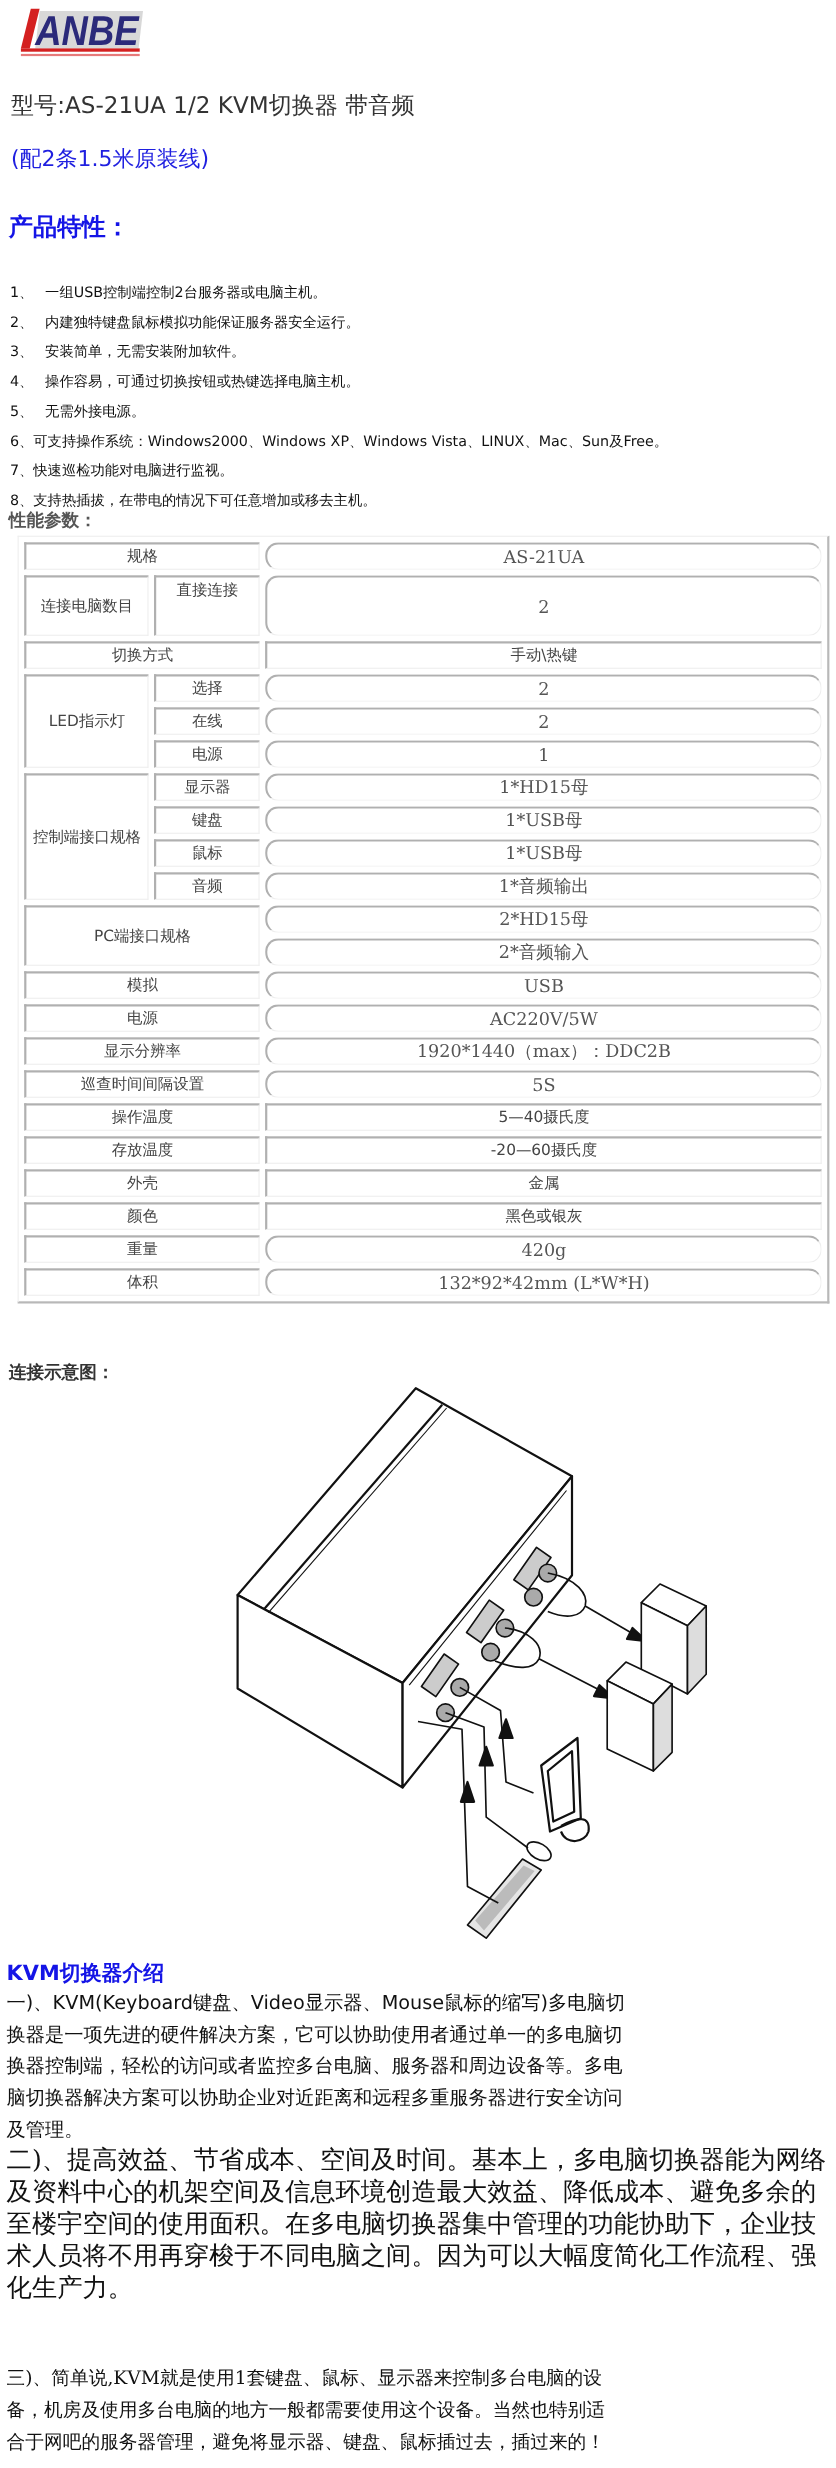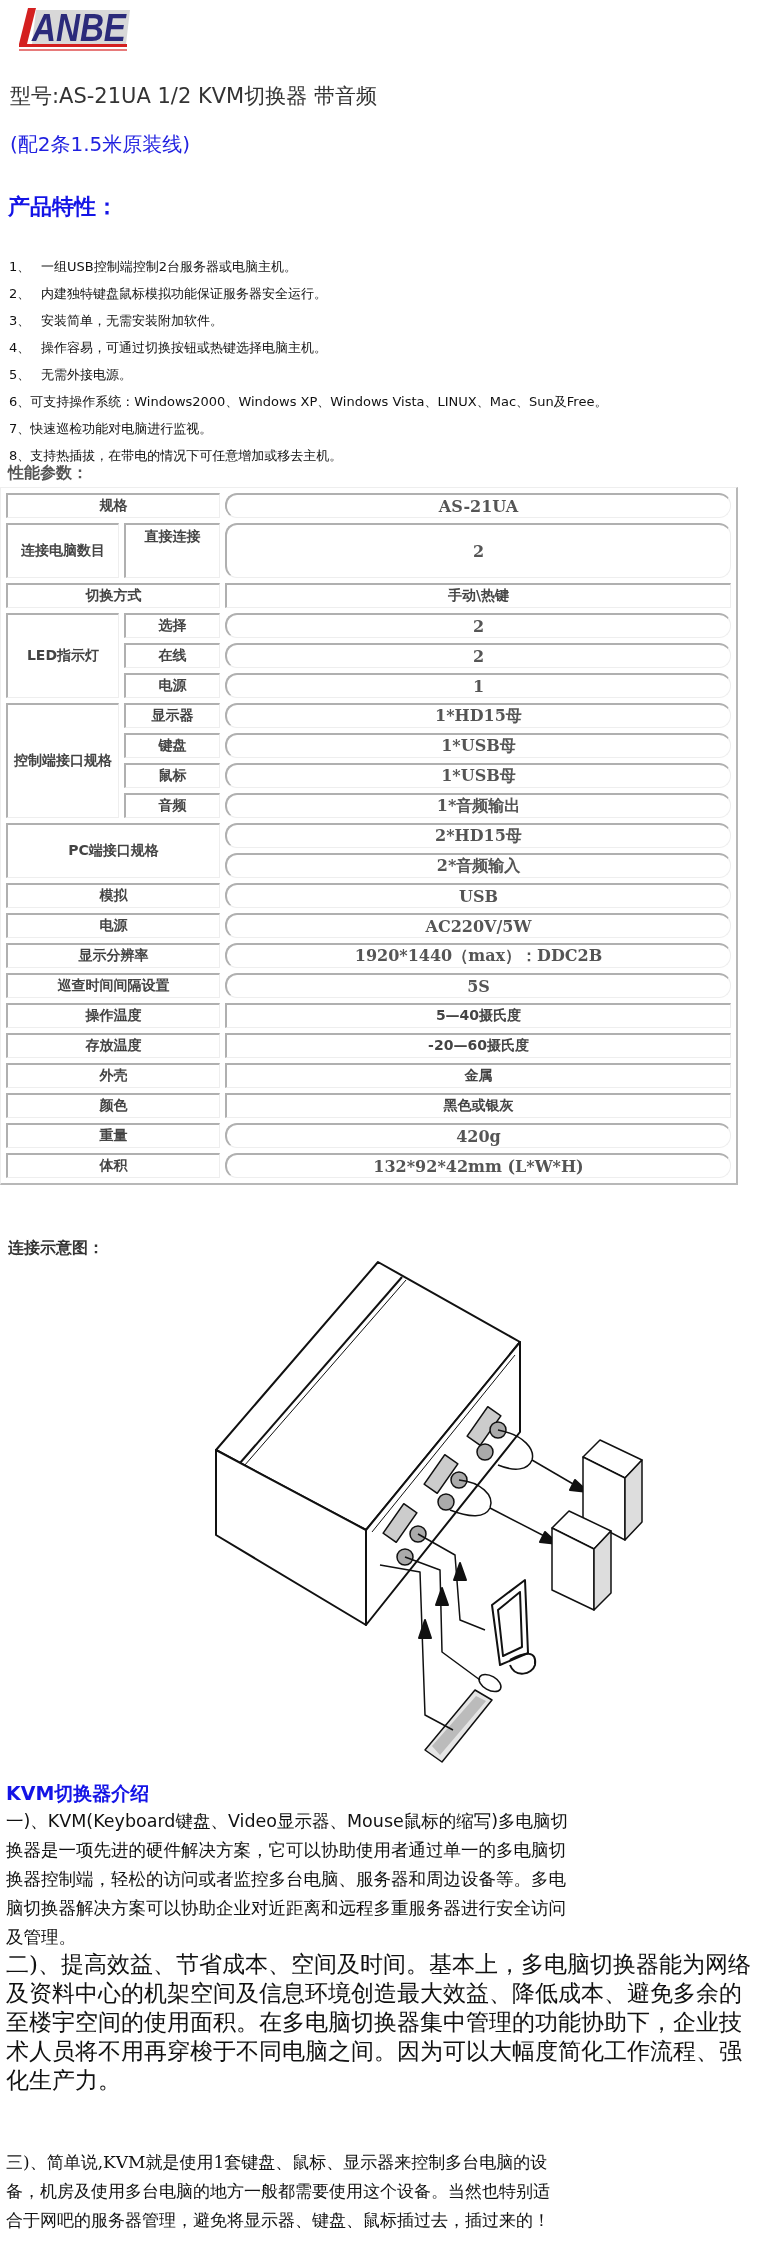--- a/index.html
+++ b/index.html
@@ -15,23 +15,23 @@
   #features-heading { left: 8px; top: 192px; font-size: 22px; font-weight: bold; color: #1414e6; white-space: nowrap; }
 
   #features { left: 8px; top: 252px; margin: 1px; padding: 0; list-style: none; }
   #features li { height: 27px; line-height: 27px; font-size: 13px; color: #111; white-space: nowrap; }
   #features li .num { display: inline-block; }
   #features li.gap .num { width: 32px; }
 
   #params-heading { left: 8px; top: 463px; font-size: 16px; font-weight: bold; color: #555; white-space: nowrap; }
 
   
-  #spec-table { left: 0; top: 487px; width: 738px; border-collapse: separate; border-spacing: 5px;
+  #spec-table { left: 16px; top: 487px; width: 738px; border-collapse: separate; border-spacing: 5px;
                 border-right: 2px solid #b8b8b8; border-bottom: 2px solid #b8b8b8; border-top: 1px solid #eee; border-left: 1px solid #eee;
-                font-family: "DejaVu Serif", "Liberation Serif", serif; font-size: 13px; color: #555; table-layout: fixed; font-weight: bold; }
+                font-family: "DejaVu Serif", "Liberation Serif", serif; font-size: 13px; color: #555; table-layout: fixed; }
   #spec-table td { border-top: 2px solid #b0b0b0; border-left: 2px solid #b0b0b0;
                    border-bottom: 1px solid #eeeeee; border-right: 1px solid #eeeeee;
                    text-align: center; vertical-align: middle; height: 22px; padding: 0; overflow: hidden; white-space: nowrap; }
   #spec-table td.label { font-family: "DejaVu Sans", "Liberation Sans", sans-serif; font-size: 14px; color: #444; }
   #spec-table td.val { font-size: 16px; border-radius: 12px; }
   #spec-table td.top { vertical-align: top; padding-top: 3px; }
   #spec-table td.tall { height: 49px; }
 
   #diagram-heading { left: 8px; top: 1238px; font-size: 16px; font-weight: bold; color: #333; white-space: nowrap; }
   #diagram { left: 180px; top: 1260px; width: 520px; height: 520px; }

